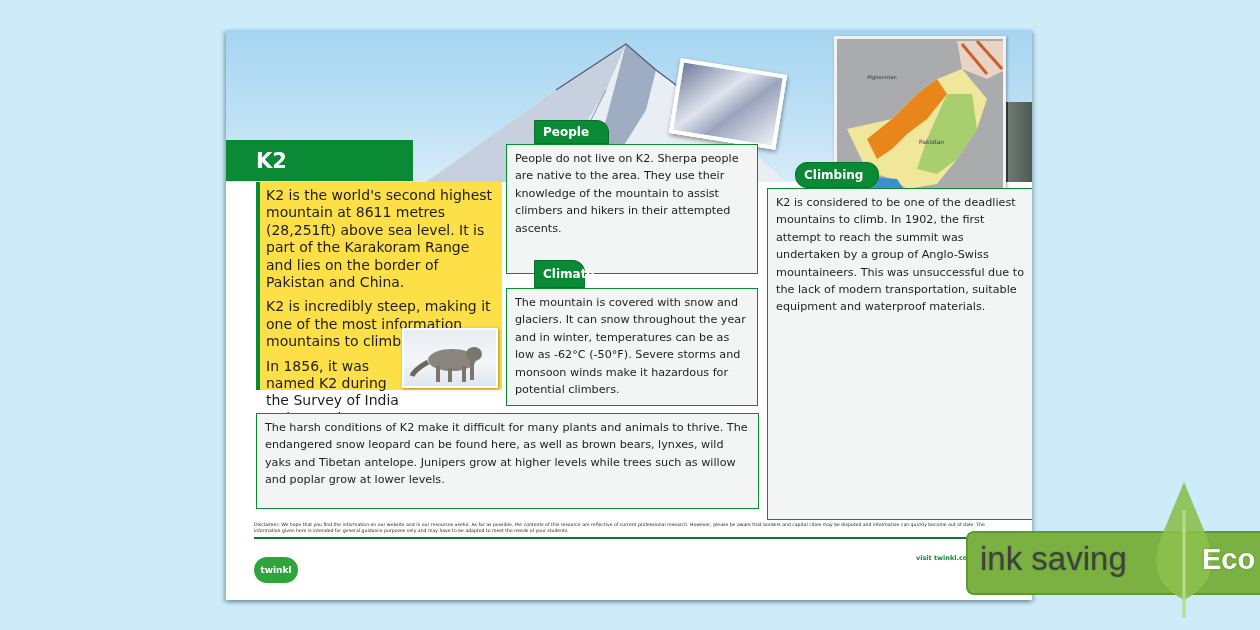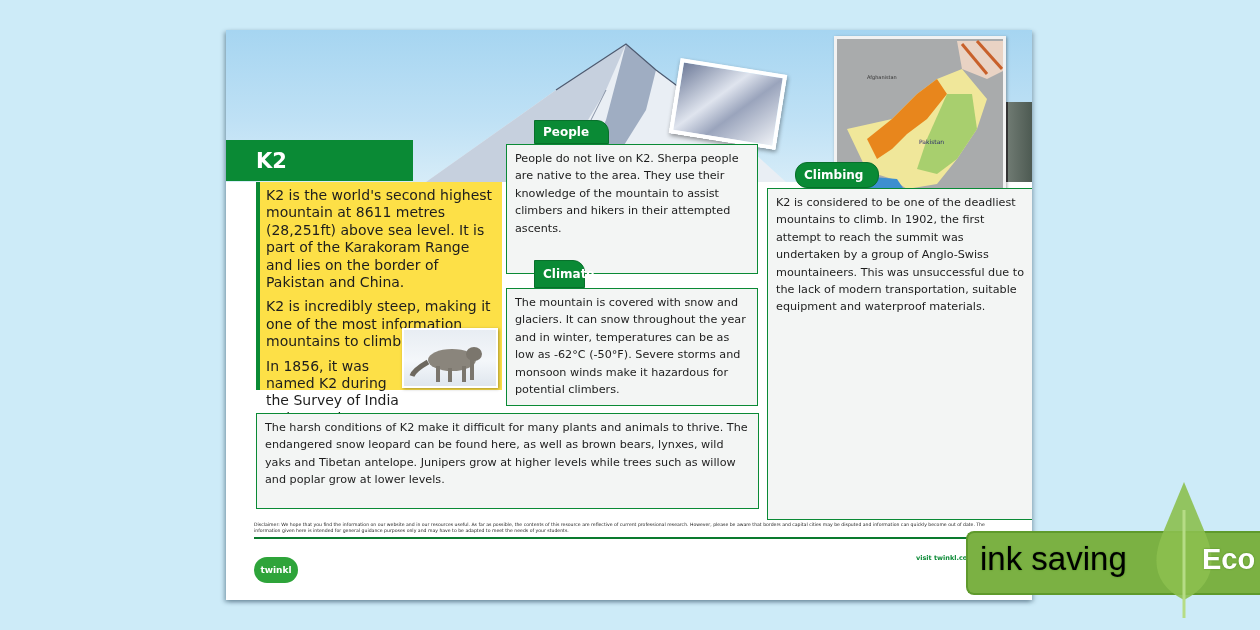--- a/index.html
+++ b/index.html
@@ -80,21 +80,21 @@
   .visit-link {
     position: absolute; left: 690px; top: 524px; font-size: 6.5px; font-weight: bold; color: #0a8a35;
   }
 
   
   .eco {
     position: absolute; left: 966px; top: 531px; width: 294px; height: 64px;
     background: #7bb143; border: 2px solid #5f9a2c; border-right: none; border-radius: 8px 0 0 8px;
   }
   .eco-label {
-    position: absolute; left: 12px; top: 7px; color: #000000; font-size: 33px; font-family: "Liberation Sans", sans-serif;
+    position: absolute; left: 12px; top: 7px; color: #404040; font-size: 33px; font-family: "Liberation Sans", sans-serif;
     text-shadow: 0 0 2px #4b8a1f;
   }
   .eco-leaf { position: absolute; left: 1144px; top: 480px; }
   .eco-word {
     position: absolute; left: 1158px; top: 543px; color: #fff; font-weight: bold; font-size: 29px;
     font-family: "Liberation Sans", sans-serif; text-shadow: 0 0 2px #4b8a1f; margin-left: 44px;
   }
 </style>
 </head>
 <body>

